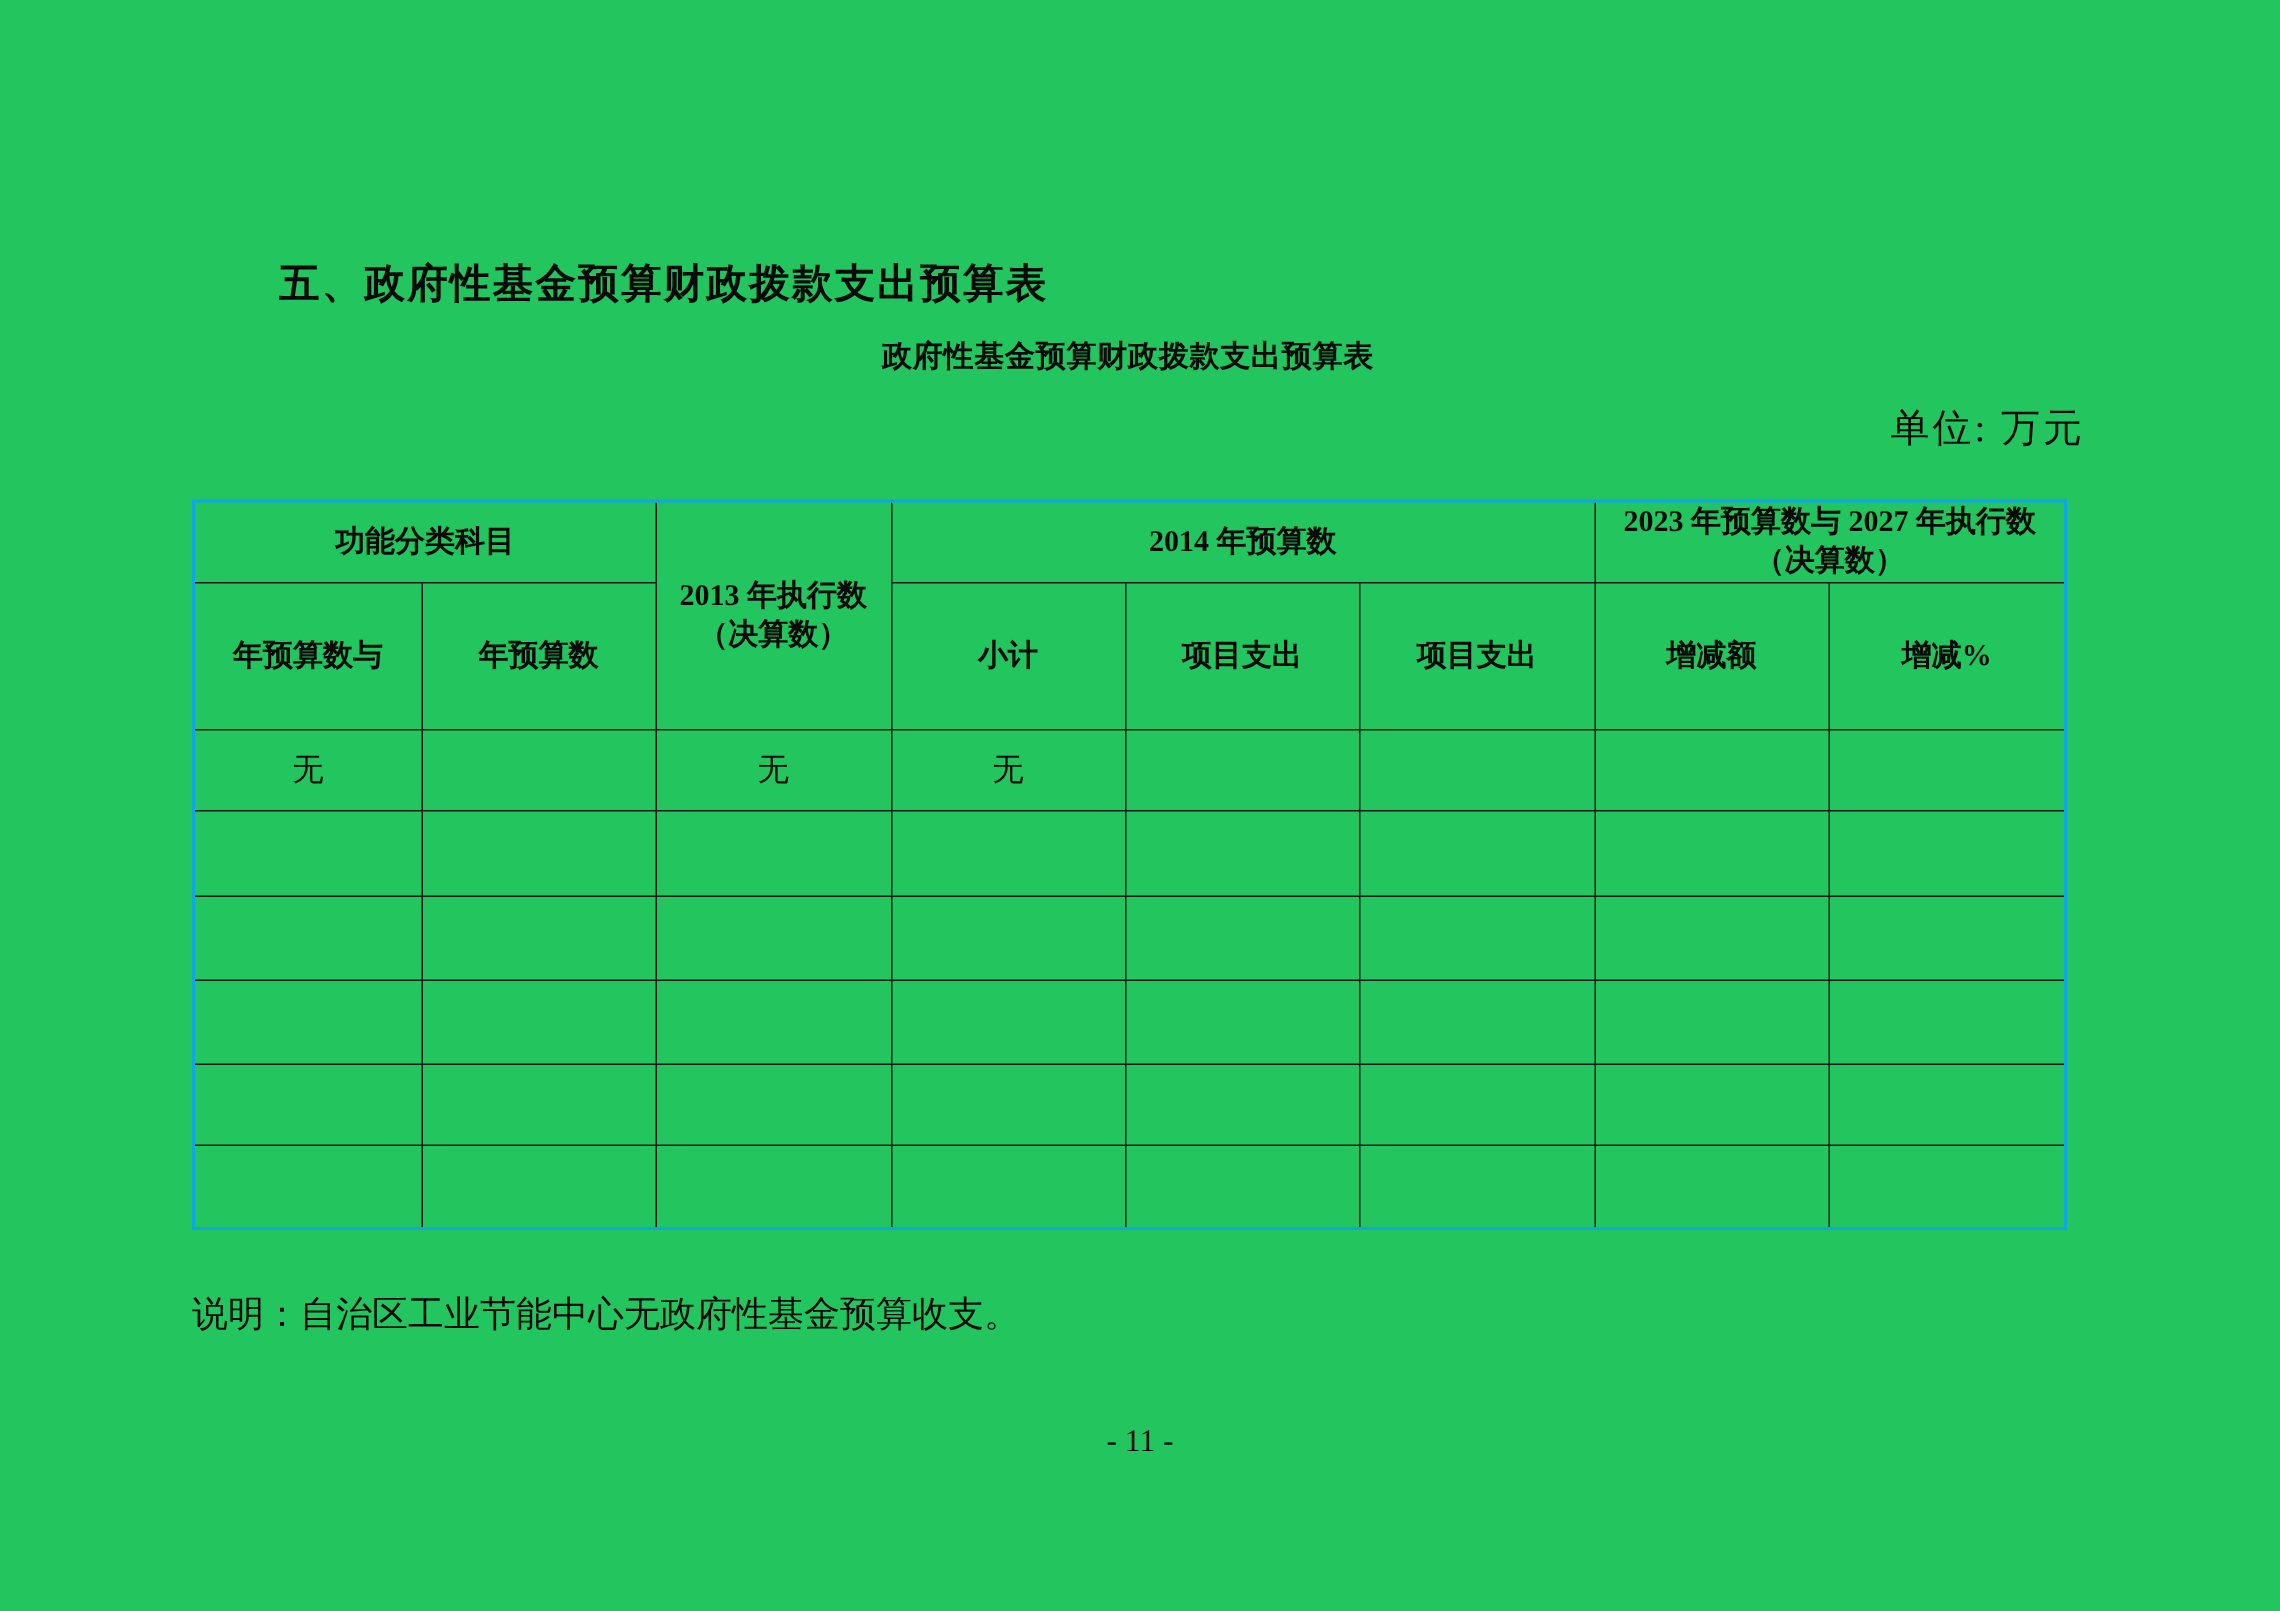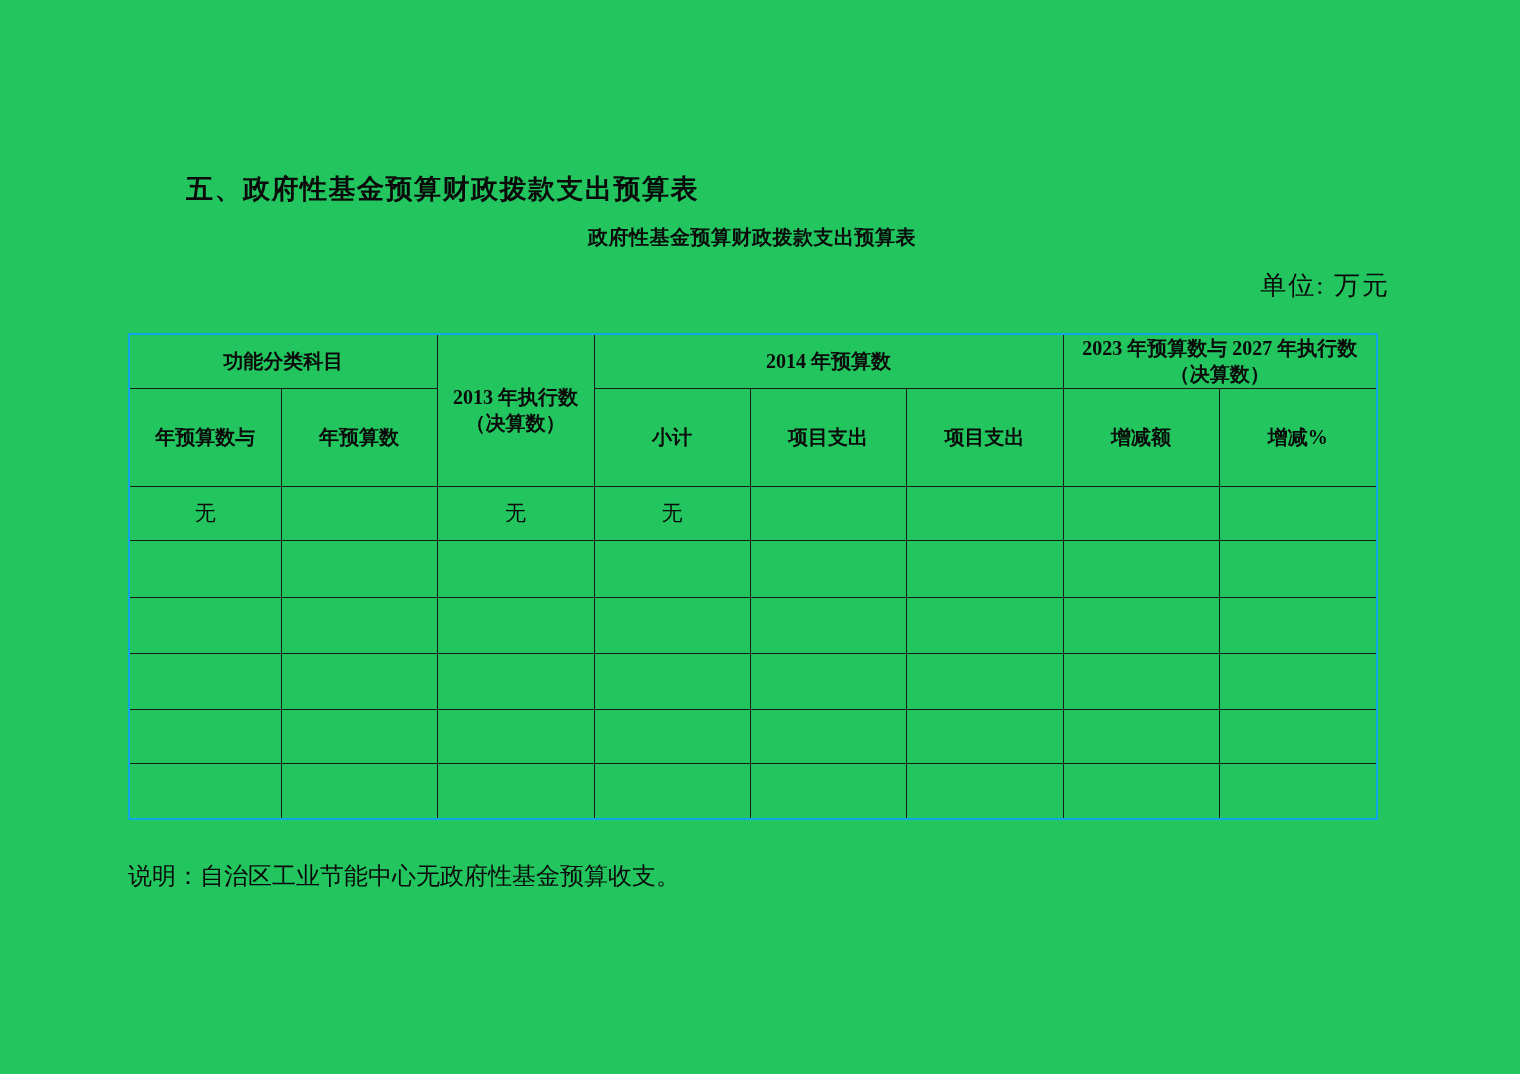--- a/index.html
+++ b/index.html
@@ -206,14 +206,15 @@
         <td></td>
         <td></td>
         <td></td>
         <td></td>
       </tr>
     </tbody>
   </table>
 
   <div class="note">说明：自治区工业节能中心无政府性基金预算收支。</div>
 
+  <div class="page-number">- 11 -</div>
 
 </div>
 
 </body></html>

